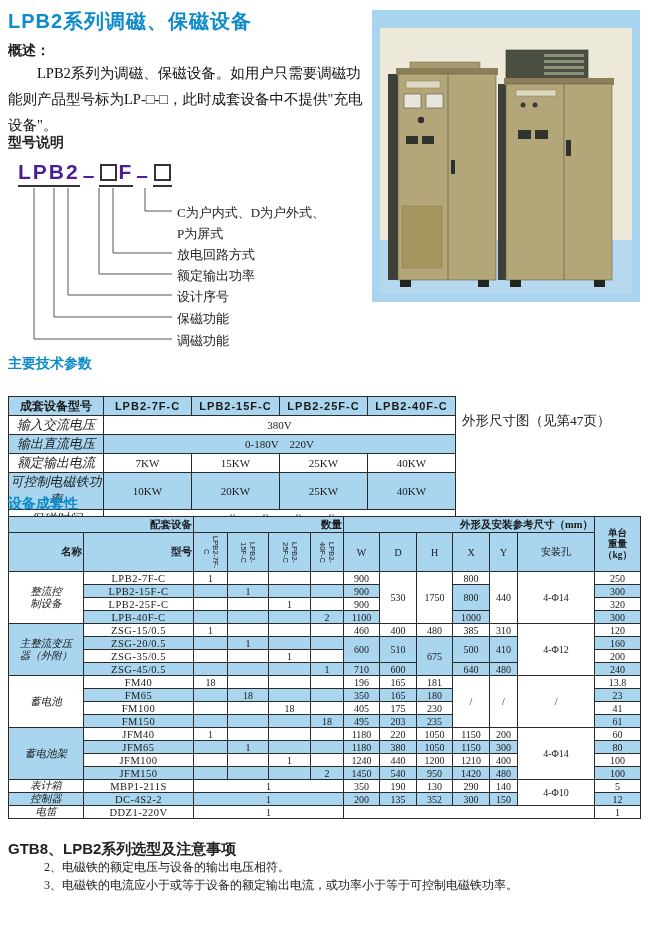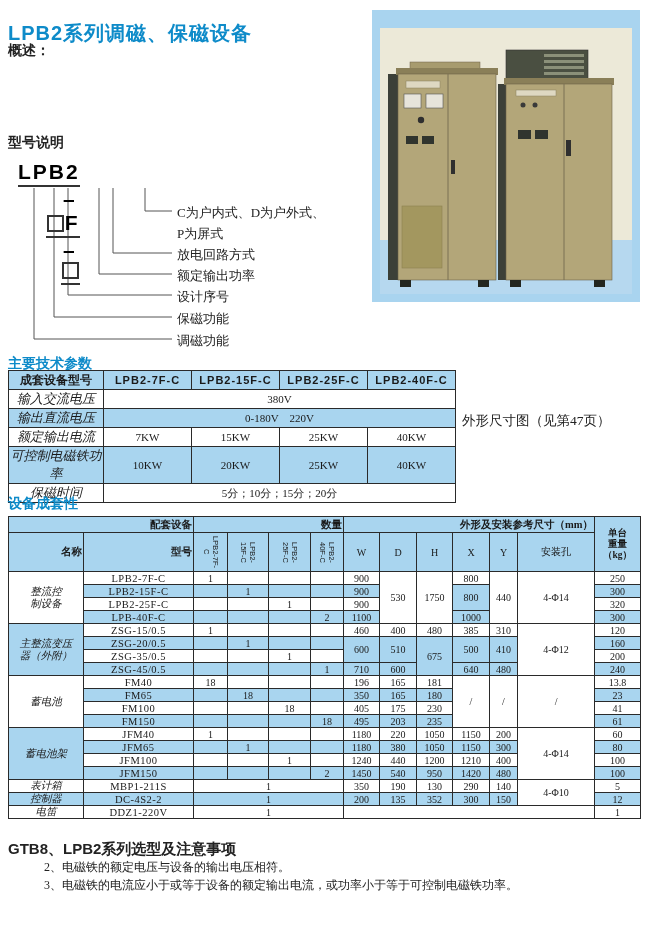--- a/index.html
+++ b/index.html
@@ -1,48 +1,48 @@
 <!DOCTYPE html>
 <html><head>
 <meta charset="utf-8">
 <style>
   html,body{margin:0;padding:0;background:#fff;}
   .page{position:relative;width:648px;height:935px;background:#ffffff;overflow:hidden;
         font-family:"Liberation Serif",serif;color:#1a1a1a;}
 
   
-  .title{position:absolute;left:8px;top:20px;font-family:"Liberation Sans",sans-serif;
+  .title{position:absolute;left:8px;top:8px;font-family:"Liberation Sans",sans-serif;
          font-weight:bold;font-size:20px;color:#0e8bc9;letter-spacing:1px;}
   .h-dark{position:absolute;font-family:Liberation Sans, sans-serif;font-weight:bold;
           font-size:14px;color:#222;}
   .h-blue{position:absolute;font-family:"Liberation Sans",sans-serif;font-weight:bold;
           font-size:14px;color:#0e8bc9;}
 
   .overview-p{position:absolute;left:8px;top:60px;width:358px;font-size:14.5px;
               line-height:26px;text-indent:2em;color:#111;}
 
   
   .diagram{position:absolute;left:0;top:158px;width:370px;height:200px;}
   .mcode{position:absolute;left:18px;top:2px;display:flex;align-items:flex-end;
          font-family:"Liberation Sans",sans-serif;font-weight:bold;font-size:21px;
-         letter-spacing:2px;color:#000000;flex-direction:column;}
+         letter-spacing:2px;color:#4c1d95;}
   .useg{border-bottom:2px solid #333;padding-bottom:1px;display:inline-flex;align-items:flex-end;}
   .mdash{margin:0 3px;font-weight:bold;}
   .bx{width:13px;height:13px;border:2px solid #333;display:inline-block;margin:0 1px 3px 1px;}
   .dlines{position:absolute;left:0;top:0;}
   .dlabel{position:absolute;left:177px;font-size:13px;color:#222;white-space:pre-line;line-height:21px;}
 
   
   .photo{position:absolute;left:372px;top:10px;width:268px;height:292px;}
 
   
   table{border-collapse:collapse;position:absolute;table-layout:fixed;}
   td{border:1px solid #2a2a2a;padding:0 1px;text-align:center;overflow:hidden;}
 
-  .t1{left:8px;top:370px;width:447px;font-size:11px;}
+  .t1{left:8px;top:396px;width:447px;font-size:11px;}
   .t1 td{height:18px;}
   .t1 tr.hdr td{background:#a9d5ef;font-family:"Liberation Sans",sans-serif;font-weight:bold;
                 font-size:11px;letter-spacing:1px;}
   .t1 tr.hdr td.th0{font-family:"Liberation Serif",serif;font-size:12px;letter-spacing:0;}
   .t1 tr.alt td{background:#a9d5ef;}
   .t1 .lab{font-style:italic;font-size:13px;}
 
   .t2{left:8px;top:516px;width:632px;font-size:10px;}
   .t2 td{height:12px;}
   .t2 tr.hrow td{background:#a9d5ef;}
@@ -62,20 +62,21 @@
   .notes div{white-space:nowrap;}
 </style>
 </head>
 <body>
 
 <div class="page">
 
   <div class="title">LPB2系列调磁、保磁设备</div>
 
   <div class="h-dark" style="left:8px;top:42px;">概述：</div>
+  <div class="overview-p">LPB2系列为调磁、保磁设备。如用户只需要调磁功能则产品型号标为LP-□-□，此时成套设备中不提供"充电设备"。</div>
 
   <div class="h-dark" style="left:8px;top:134px;">型号说明</div>
 
   <div class="diagram">
     <svg class="dlines" width="370" height="200">
       <polyline points="145,30 145,53 172,53" fill="none" stroke="#555" stroke-width="1"></polyline>
       <polyline points="113,30 113,95 172,95" fill="none" stroke="#555" stroke-width="1"></polyline>
       <polyline points="99,30 99,116 172,116" fill="none" stroke="#555" stroke-width="1"></polyline>
       <polyline points="68,30 68,137 172,137" fill="none" stroke="#555" stroke-width="1"></polyline>
       <polyline points="54,30 54,159 172,159" fill="none" stroke="#555" stroke-width="1"></polyline>

